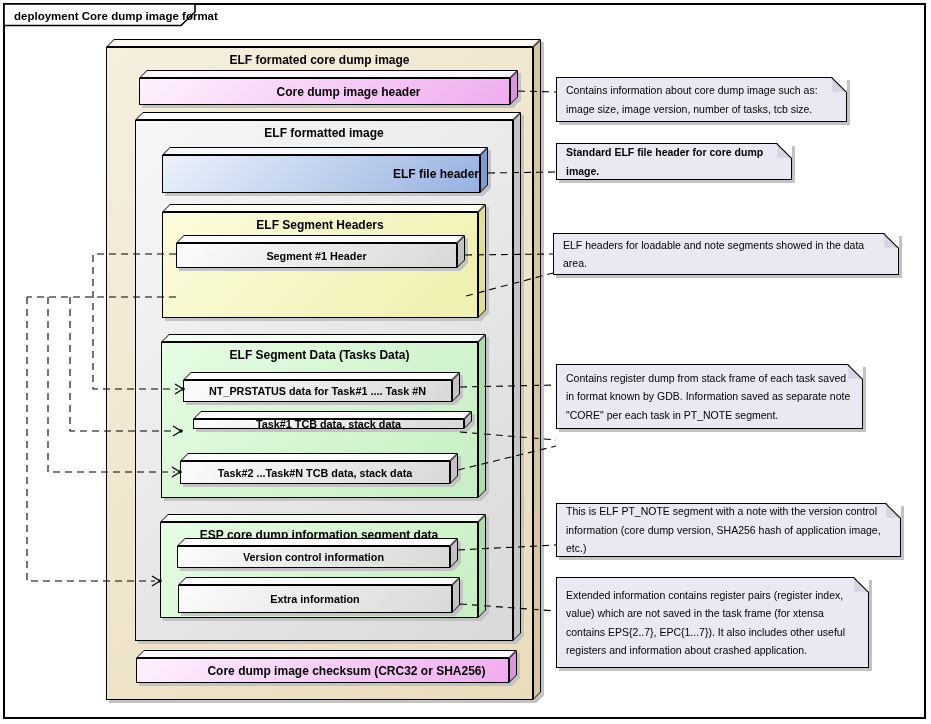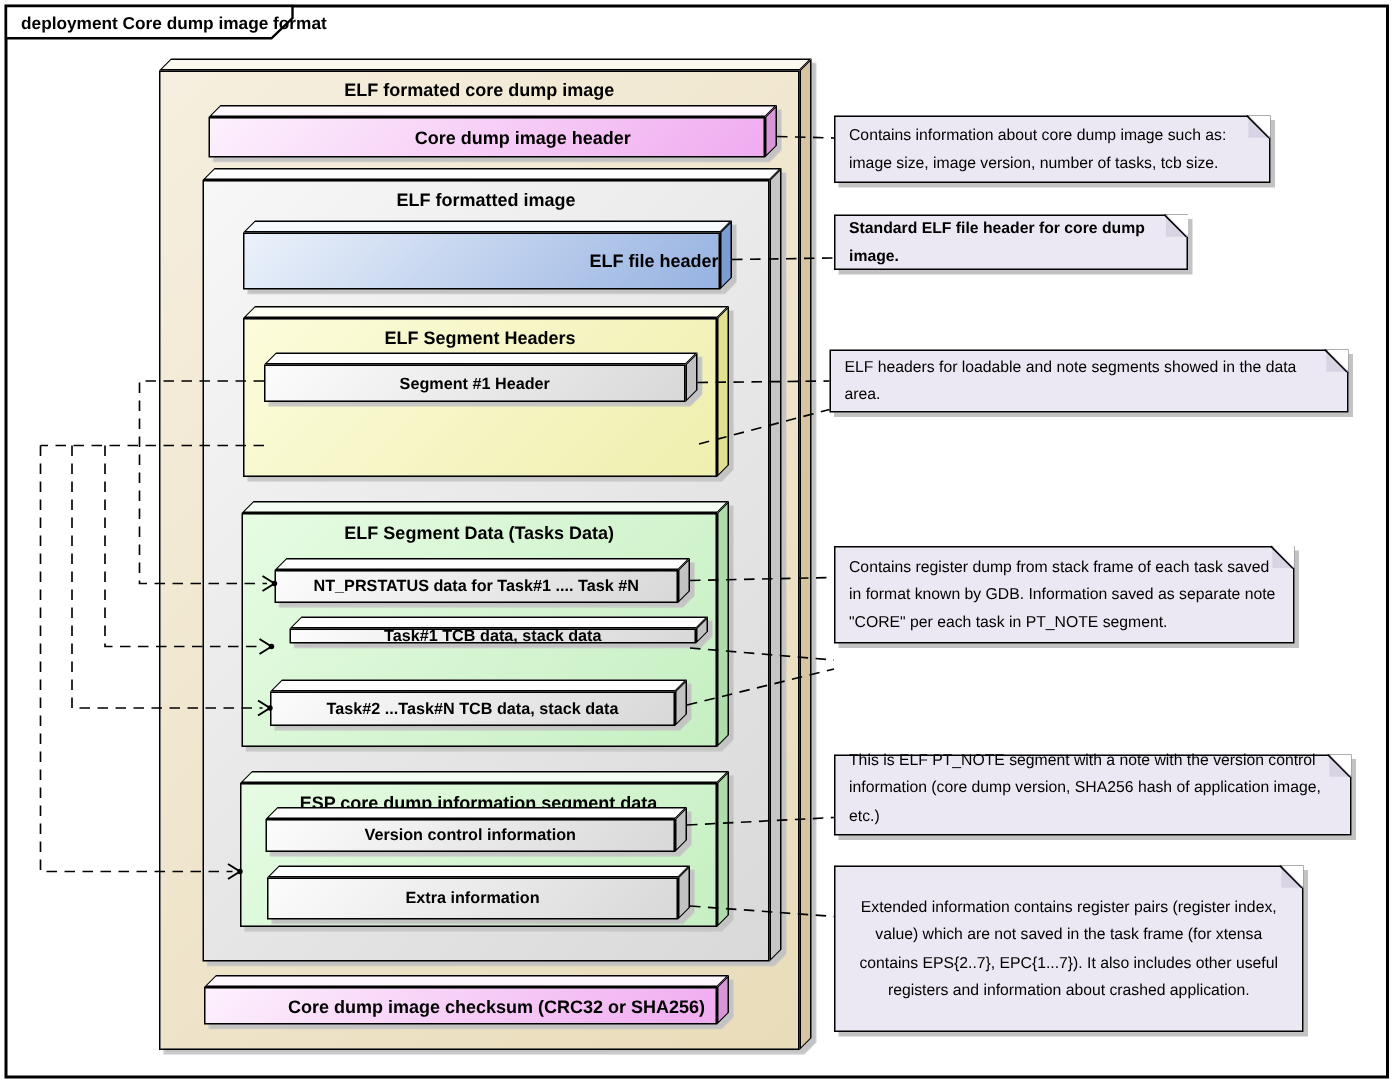--- a/index.html
+++ b/index.html
@@ -160,21 +160,21 @@
   </div>
 
   <div class="n3d c-sgray" style="left:178px;top:577px;width:282px;height:36px;">
     <div class="top"></div>
       <div class="side"></div>
     <div class="face center fs11">
       <span>Extra information</span>
     </div>
   </div>
 
-  <div class="n3d c-pink" style="left:136px;top:650px;width:350px;height:33px;">
+  <div class="n3d c-pink" style="left:136px;top:650px;width:381px;height:33px;">
     <div class="top"></div>
       <div class="side"></div>
     <div class="face center fs12">
       <span>Core dump image checksum (CRC32 or SHA256)</span>
     </div>
   </div>
 
   <div class="note" style="left:556px;top:77px;width:291px;height:45px;">
     <span class="fold-cover"></span>
     <span class="fold-flap"></span>
@@ -197,28 +197,28 @@
   </div>
 
   <div class="note" style="left:556px;top:348px;width:307px;height:65px;margin-top:16px;">
     <span class="fold-cover"></span>
     <span class="fold-flap"></span>
       <span class="fold-line"></span>
     <span>Contains register dump from stack frame of each task saved in format known by GDB. Information saved as separate note "CORE" per each task in PT_NOTE segment.</span>
   </div>
 
 
-  <div class="note" style="left:556px;top:503px;width:345px;height:54px;align-items:flex-end;">
+  <div class="note" style="left:556px;top:503px;width:345px;height:54px;">
     <span class="fold-cover"></span>
     <span class="fold-flap"></span>
       <span class="fold-line"></span>
     <span>This is ELF PT_NOTE segment with a note with the version control information (core dump version, SHA256 hash of application image, etc.)</span>
   </div>
 
-  <div class="note" style="left:556px;top:577px;width:313px;height:111px;text-align:center;">
+  <div class="note" style="left:556px;top:577px;width:313px;height:91px;">
     <span class="fold-cover"></span>
     <span class="fold-flap"></span>
       <span class="fold-line"></span>
     <span>Extended information contains register pairs (register index, value) which are not saved in the task frame (for xtensa contains EPS{2..7}, EPC{1...7}). It also includes other useful registers and information about crashed application.</span>
   </div>
 
   <svg class="wires" width="931" height="724">
     <g stroke="#000" stroke-width="1.1" fill="none" stroke-dasharray="7 5">
 
       <path d="M176,254 H93 V389 H178"></path>

